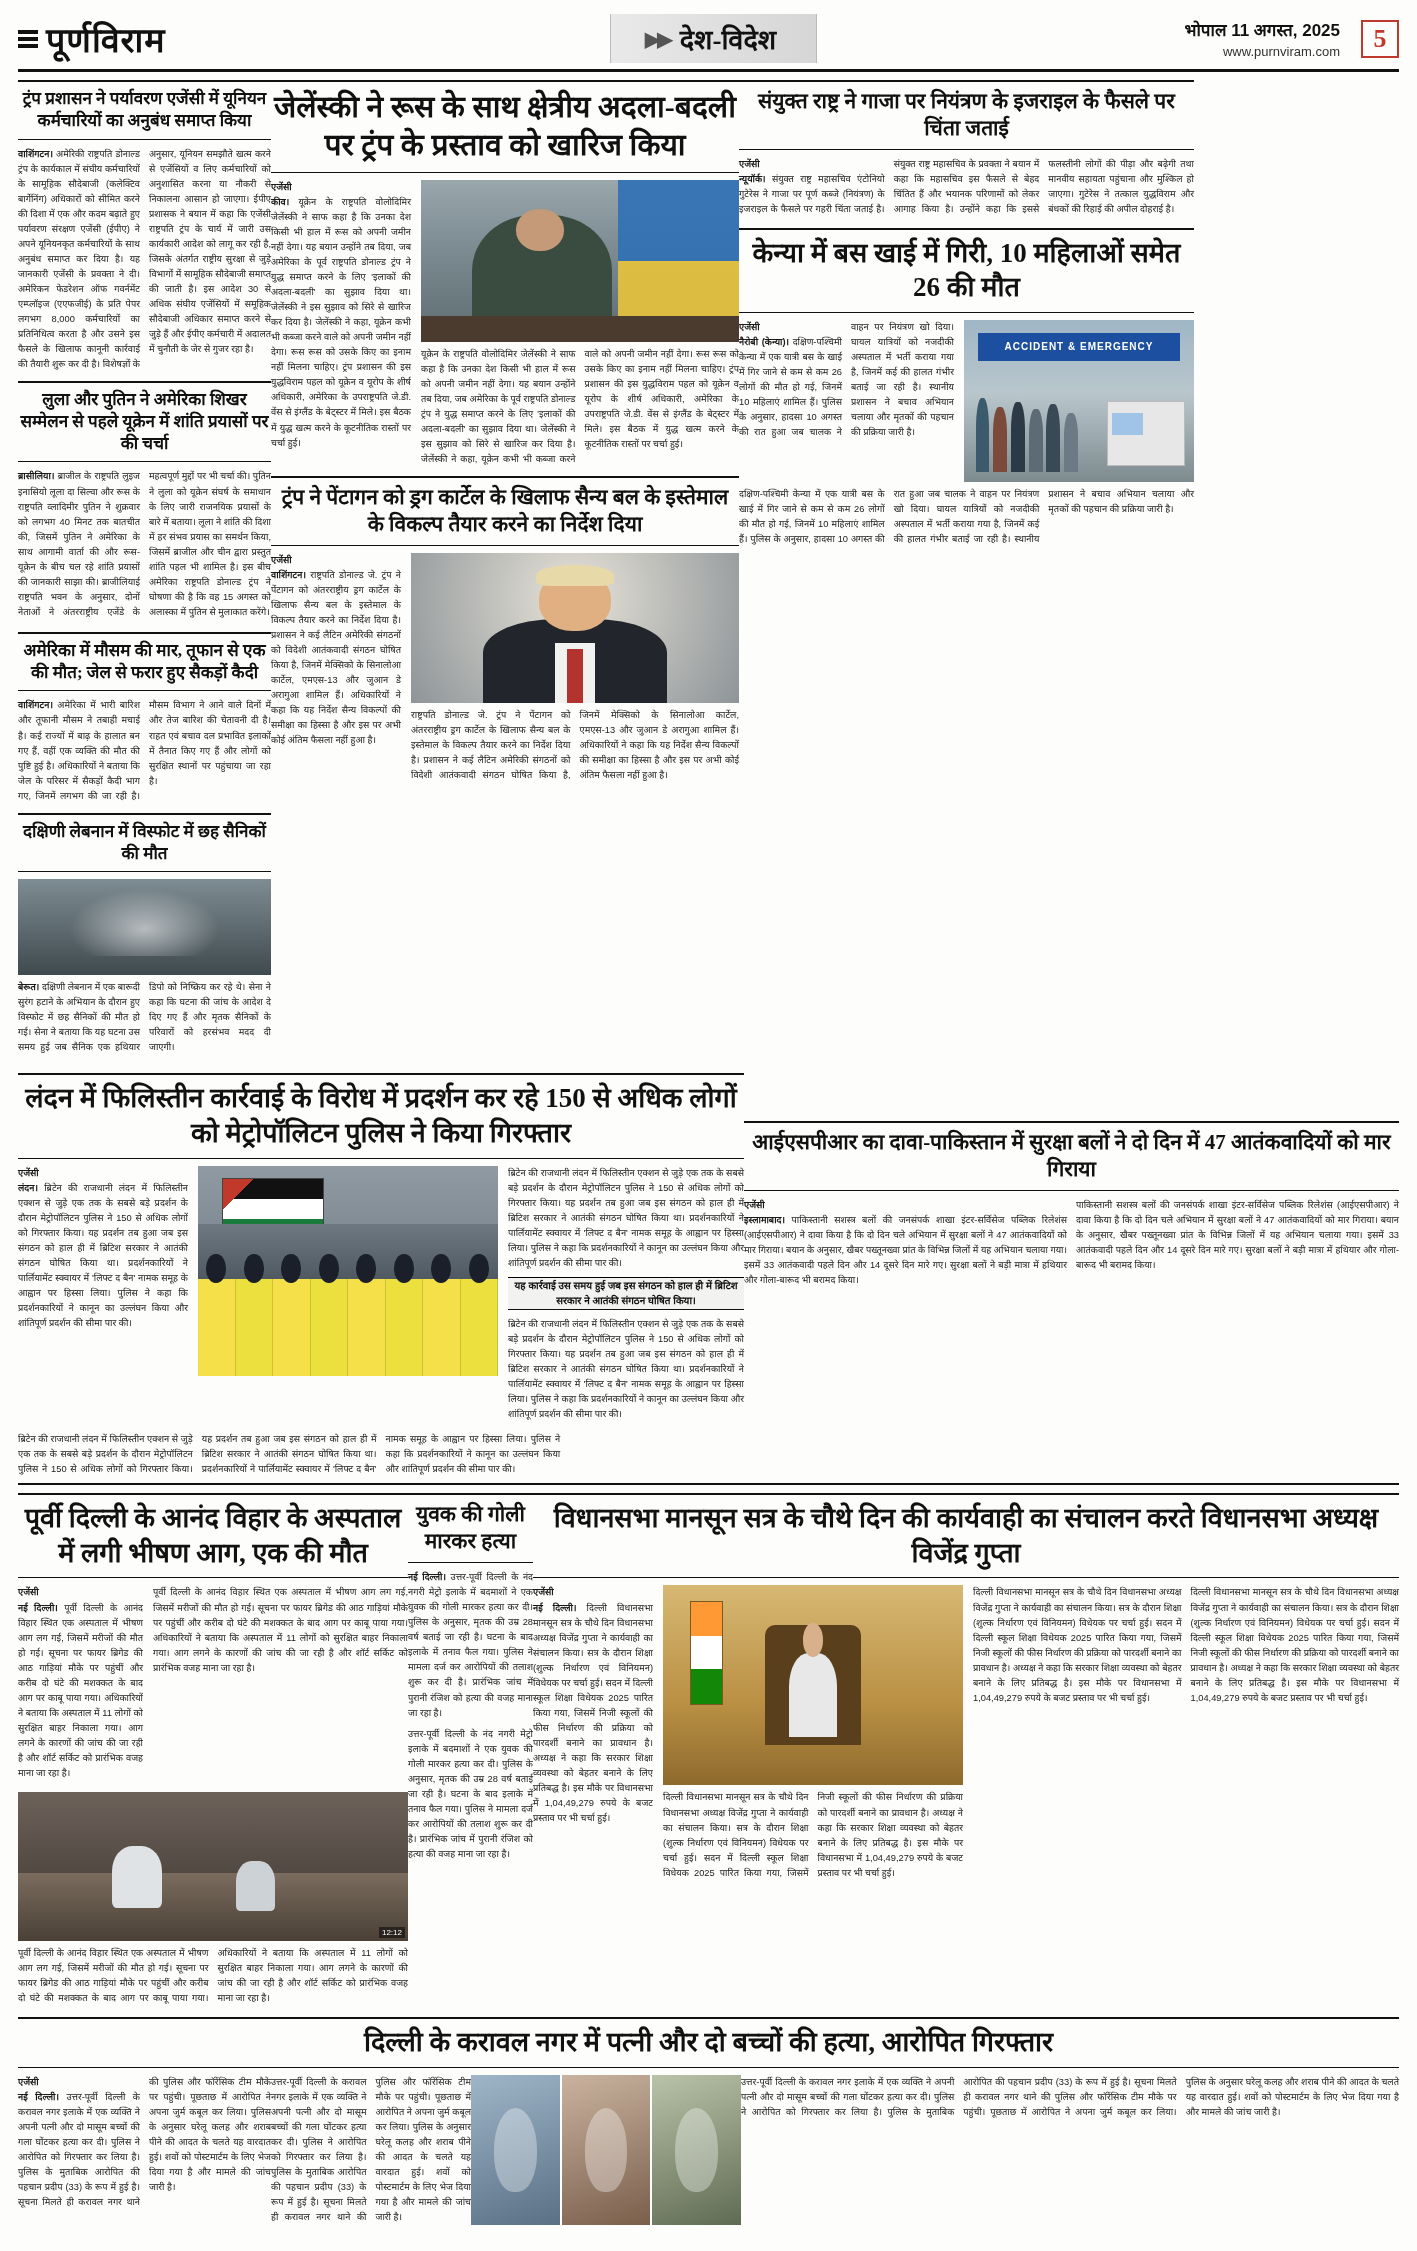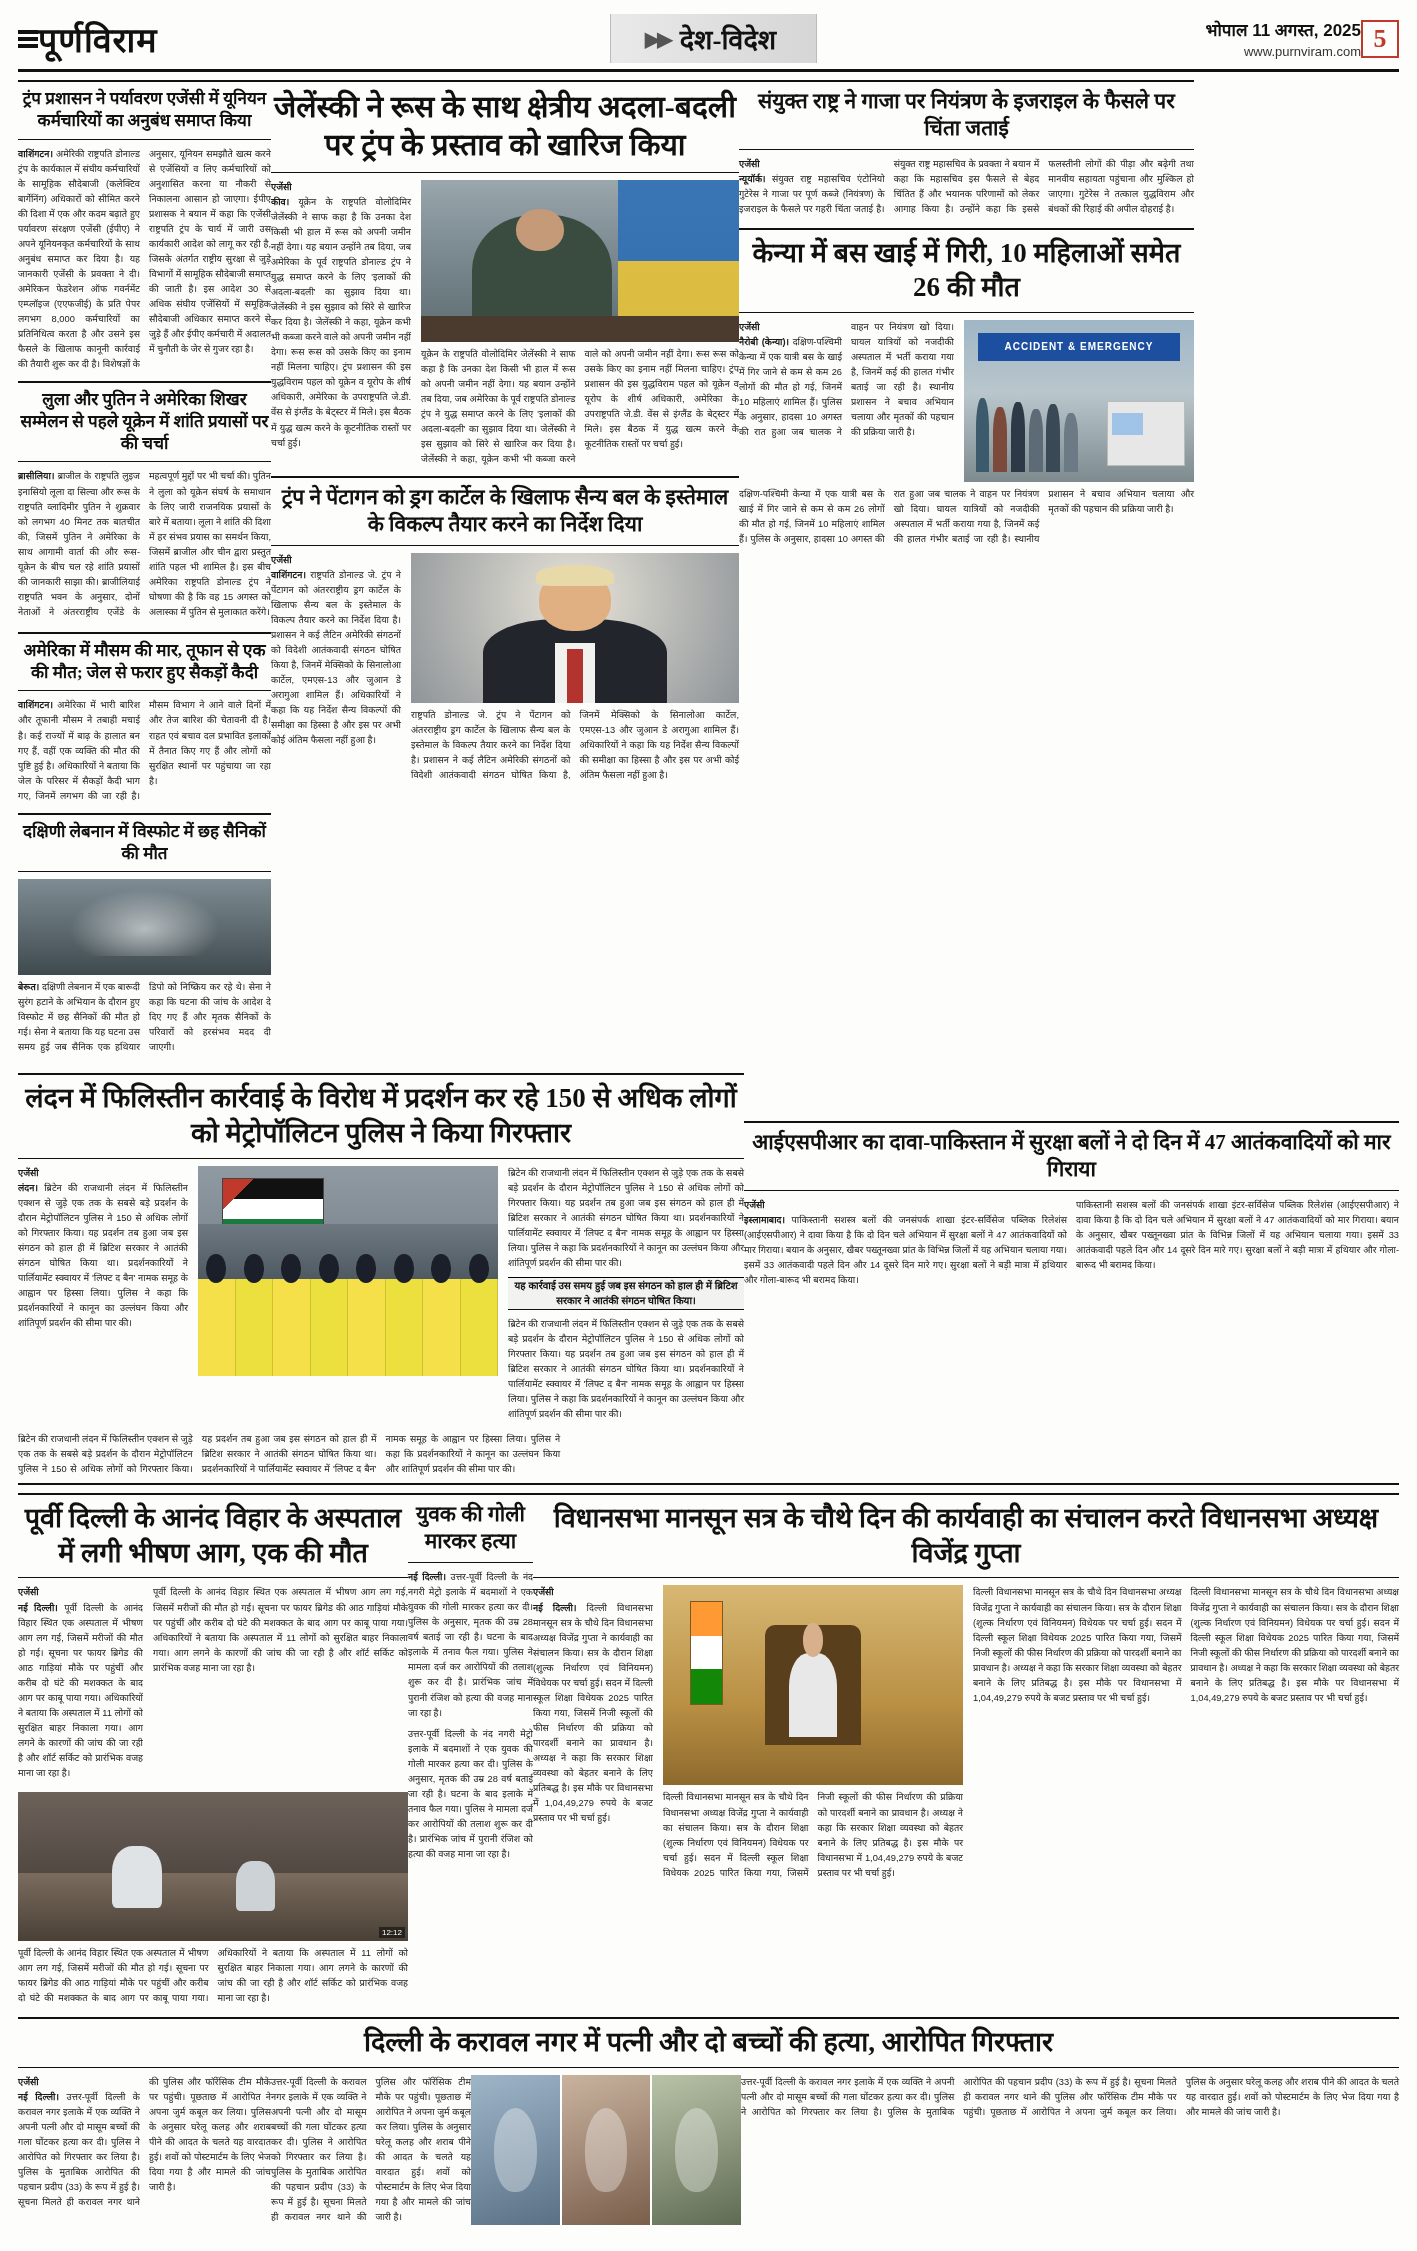--- a/index.html
+++ b/index.html
@@ -19,21 +19,21 @@
   }
 
   
   .masthead {
     display: flex;
     align-items: center;
     border-bottom: 3px solid #111;
     padding-bottom: 6px;
     margin-bottom: 8px;
   }
-  .mast-left { display:flex; align-items:center; flex: 0 0 330px; }
+  .mast-left { display:flex; align-items:center; gap:8px; flex: 0 0 330px; }
   .mast-bars { display:flex; flex-direction:column; gap:3px; }
   .mast-bars i { display:block; width:20px; height:4px; background:#111; }
   .mast-title {
     font-family: "Liberation Serif", serif;
     font-weight: 700;
     font-size: 34px;
     letter-spacing: 1px;
     color:#111;
   }
   .mast-center { flex:1; display:flex; justify-content:center; }
@@ -42,21 +42,21 @@
     border-left: 1px solid #bbb;
     border-right: 1px solid #bbb;
     padding: 6px 40px 6px 34px;
     display:flex; align-items:center; gap:10px;
     font-family:"Liberation Serif", serif;
     font-weight:700; font-size:27px;
     color:#111;
     position:relative;
   }
   .section-tag .arrows { color:#555; font-size:20px; letter-spacing:-3px; }
-  .mast-right { flex: 0 0 320px; display:flex; align-items:center; justify-content:flex-end; gap:0; }
+  .mast-right { flex: 0 0 320px; display:flex; align-items:center; justify-content:flex-end; gap:21px; }
   .mast-right .dateline { text-align:right; }
   .mast-right .dline1 { font-weight:700; font-size:17px; color:#111; }
   .mast-right .dline2 { font-size:13px; color:#333; margin-top:3px; }
   .pagenum {
     width:38px; height:38px; border:2px solid #c0392b; color:#c0392b;
     display:flex; align-items:center; justify-content:center;
     font-size:26px; font-weight:700; font-family:"Liberation Serif",serif;
   }
 
   

